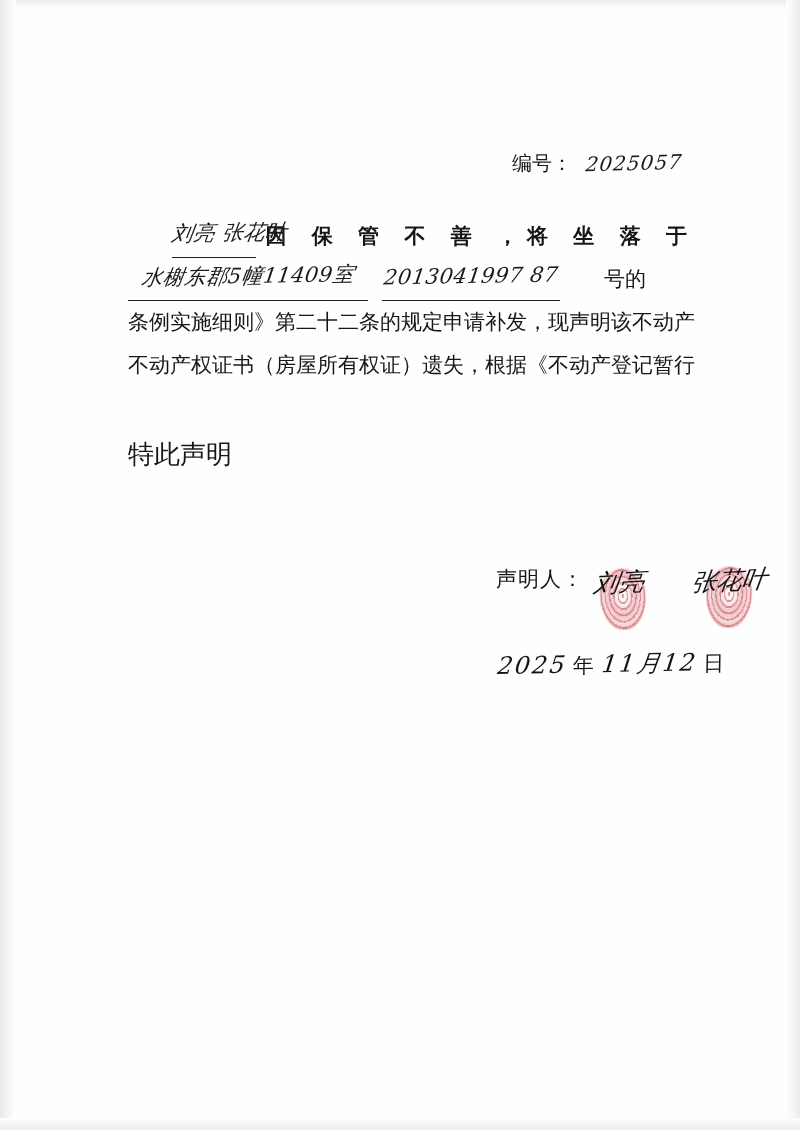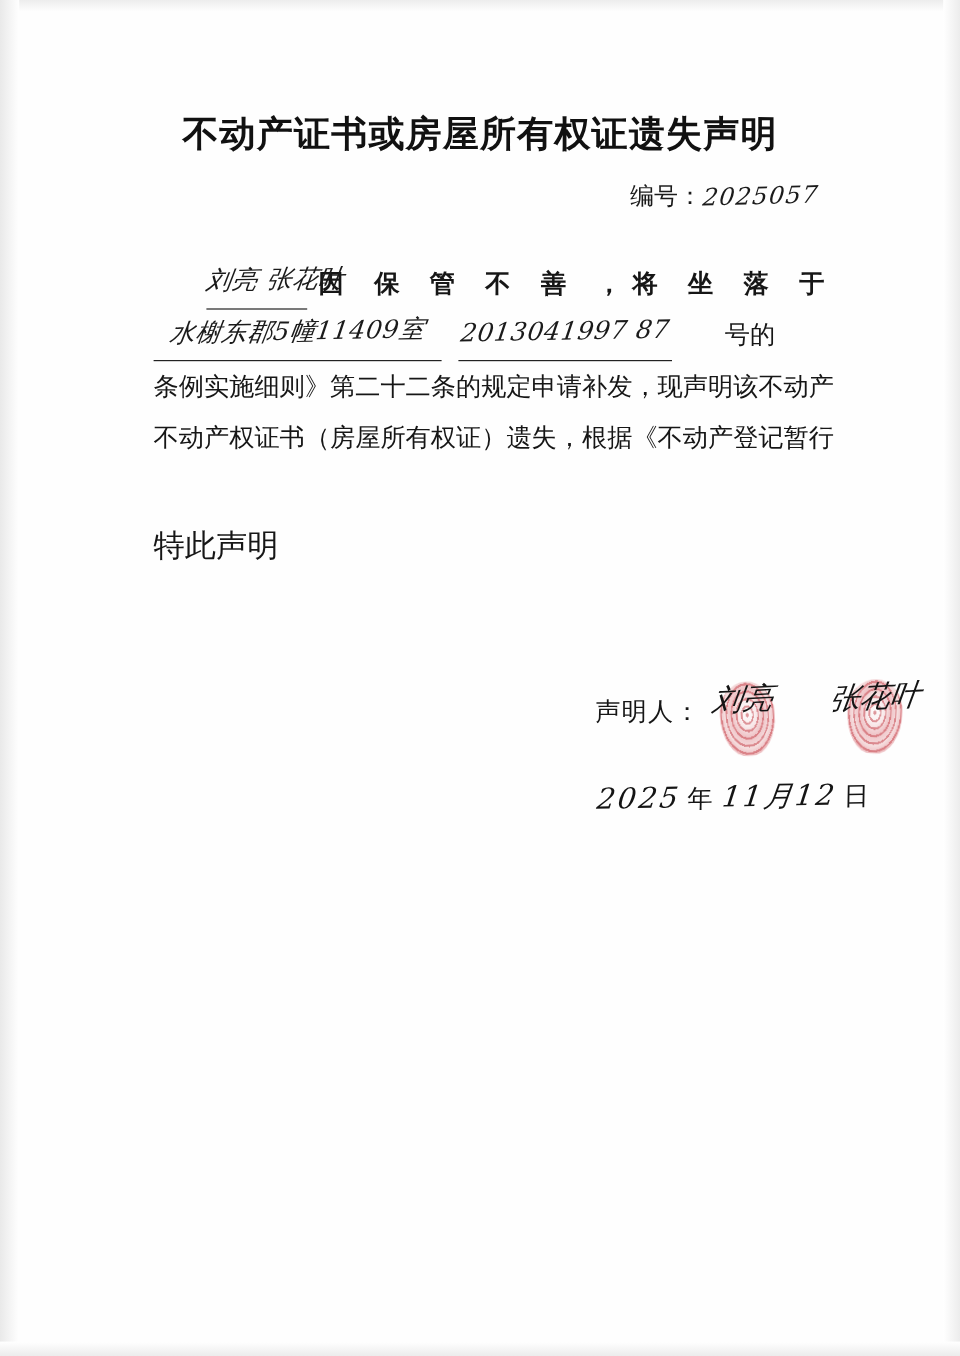--- a/index.html
+++ b/index.html
@@ -63,21 +63,21 @@
 
   .serial-row {
     position: absolute;
     top: 150px;
     right: 118px;
     font-size: 20px;
     font-family: "DejaVu Sans", sans-serif;
     color: #1a1a1a;
     display: flex;
     align-items: baseline;
-    gap: 1px;
+    gap: 14px;
   }
   .serial-label { font-size: 20px; }
   .handwrite {
     font-family: "DejaVu Serif", serif;
     color: #1b1b1b;
     font-style: italic;
     transform: skewX(-6deg);
     letter-spacing: 1px;
   }
   .serial-value {
@@ -147,21 +147,21 @@
     position: absolute;
     top: 437px;
     left: 128px;
     font-size: 26px;
     color: #161616;
   }
 
   
   .sign-row {
     position: absolute;
-    top: 579px;
+    top: 565px;
     left: 496px;
     font-size: 21px;
     color: #161616;
     display: flex;
     align-items: center;
   }
   .sign-label { letter-spacing: 1px; }
 
   .sign-names {
     position: absolute;
@@ -222,21 +222,20 @@
 </head>
 <body>
 
 <div class="page">
 
   <div class="scan-edge-top"></div>
   <div class="scan-edge-left"></div>
   <div class="scan-edge-right"></div>
   <div class="scan-edge-bottom"></div>
 
-  <div class="doc-title">不动产证书或房屋所有权证遗失声明</div>
 
   <div class="serial-row">
     <span class="serial-label">编号：</span>
     <span class="handwrite serial-value">2025057</span>
   </div>
 
   <div class="body-block">
 
     <div class="line">
       <span style="display:inline-block;width:78px;">&nbsp;</span>

